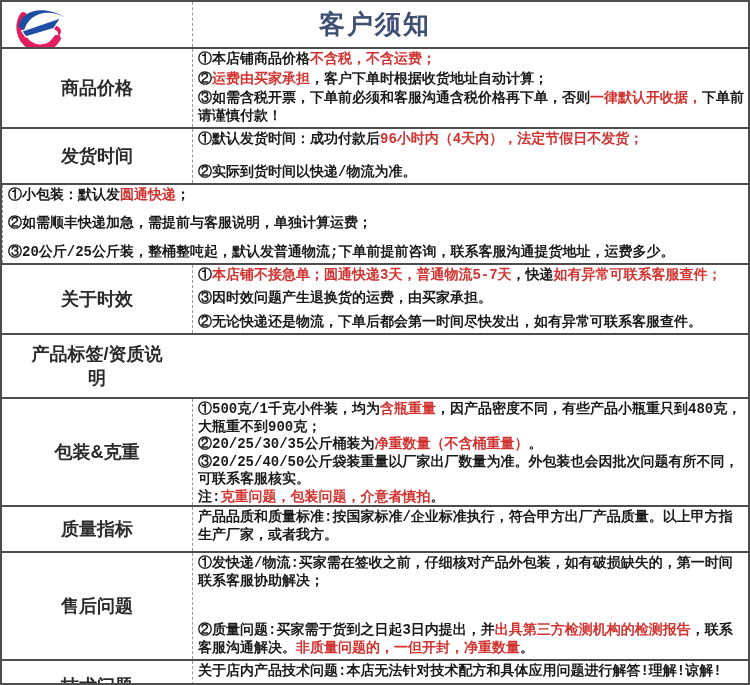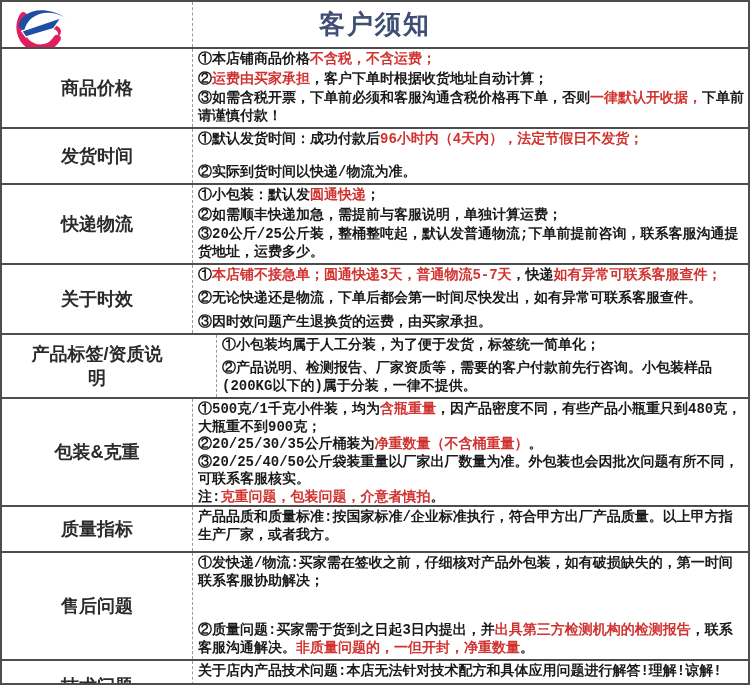--- a/index.html
+++ b/index.html
@@ -50,46 +50,39 @@
       <div class="row" style="height: 56px;">
         <div class="label-cell">
           <span>发货时间</span>
         </div>
         <div class="content-cell">
           <p><span>①默认发货时间：成功付款后</span><span class="red">96小时内（4天内），法定节假日不发货；</span></p>
           <p><span>②实际到货时间以快递/物流为准。</span></p>
         </div>
       </div>
       <div class="row" style="height: 80px;">
-        <div class="label-cell">
-          <span>快递物流</span>
-        </div>
         <div class="content-cell">
           <p><span>①小包装：默认发</span><span class="red">圆通快递</span><span>；</span></p>
           <p><span>②如需顺丰快递加急，需提前与客服说明，单独计算运费；</span></p>
           <p><span>③20公斤/25公斤装，整桶整吨起，默认发普通物流;下单前提前咨询，联系客服沟通提货地址，运费多少。</span></p>
         </div>
       </div>
       <div class="row" style="height: 70px;">
         <div class="label-cell">
           <span>关于时效</span>
         </div>
         <div class="content-cell">
           <p><span>①</span><span class="red">本店铺不接急单；圆通快递3天，普通物流5-7天</span><span>，快递</span><span class="red">如有异常可联系客服查件；</span></p>
+          <p><span>③因时效问题产生退换货的运费，由买家承担。</span></p>
           <p><span>②无论快递还是物流，下单后都会第一时间尽快发出，如有异常可联系客服查件。</span></p>
-          <p><span>③因时效问题产生退换货的运费，由买家承担。</span></p>
         </div>
       </div>
       <div class="row" style="height: 64px; gap: 24px;">
         <div class="label-cell">
           <span>产品标签/资质说明</span>
-        </div>
-        <div class="content-cell">
-          <p><span>①小包装均属于人工分装，为了便于发货，标签统一简单化；</span></p>
-          <p><span>②产品说明、检测报告、厂家资质等，需要的客户付款前先行咨询。小包装样品(200KG以下的)属于分装，一律不提供。</span></p>
         </div>
       </div>
       <div class="row" style="height: 108px;">
         <div class="label-cell">
           <span>包装&amp;克重</span>
         </div>
         <div class="content-cell">
           <p><span>①500克/1千克小件装，均为</span><span class="red">含瓶重量</span><span>，因产品密度不同，有些产品小瓶重只到480克，大瓶重不到900克；</span></p>
           <p><span>②20/25/30/35公斤桶装为</span><span class="red">净重数量（不含桶重量）</span><span>。</span></p>
           <p><span>③20/25/40/50公斤袋装重量以厂家出厂数量为准。外包装也会因批次问题有所不同，可联系客服核实。</span></p>

